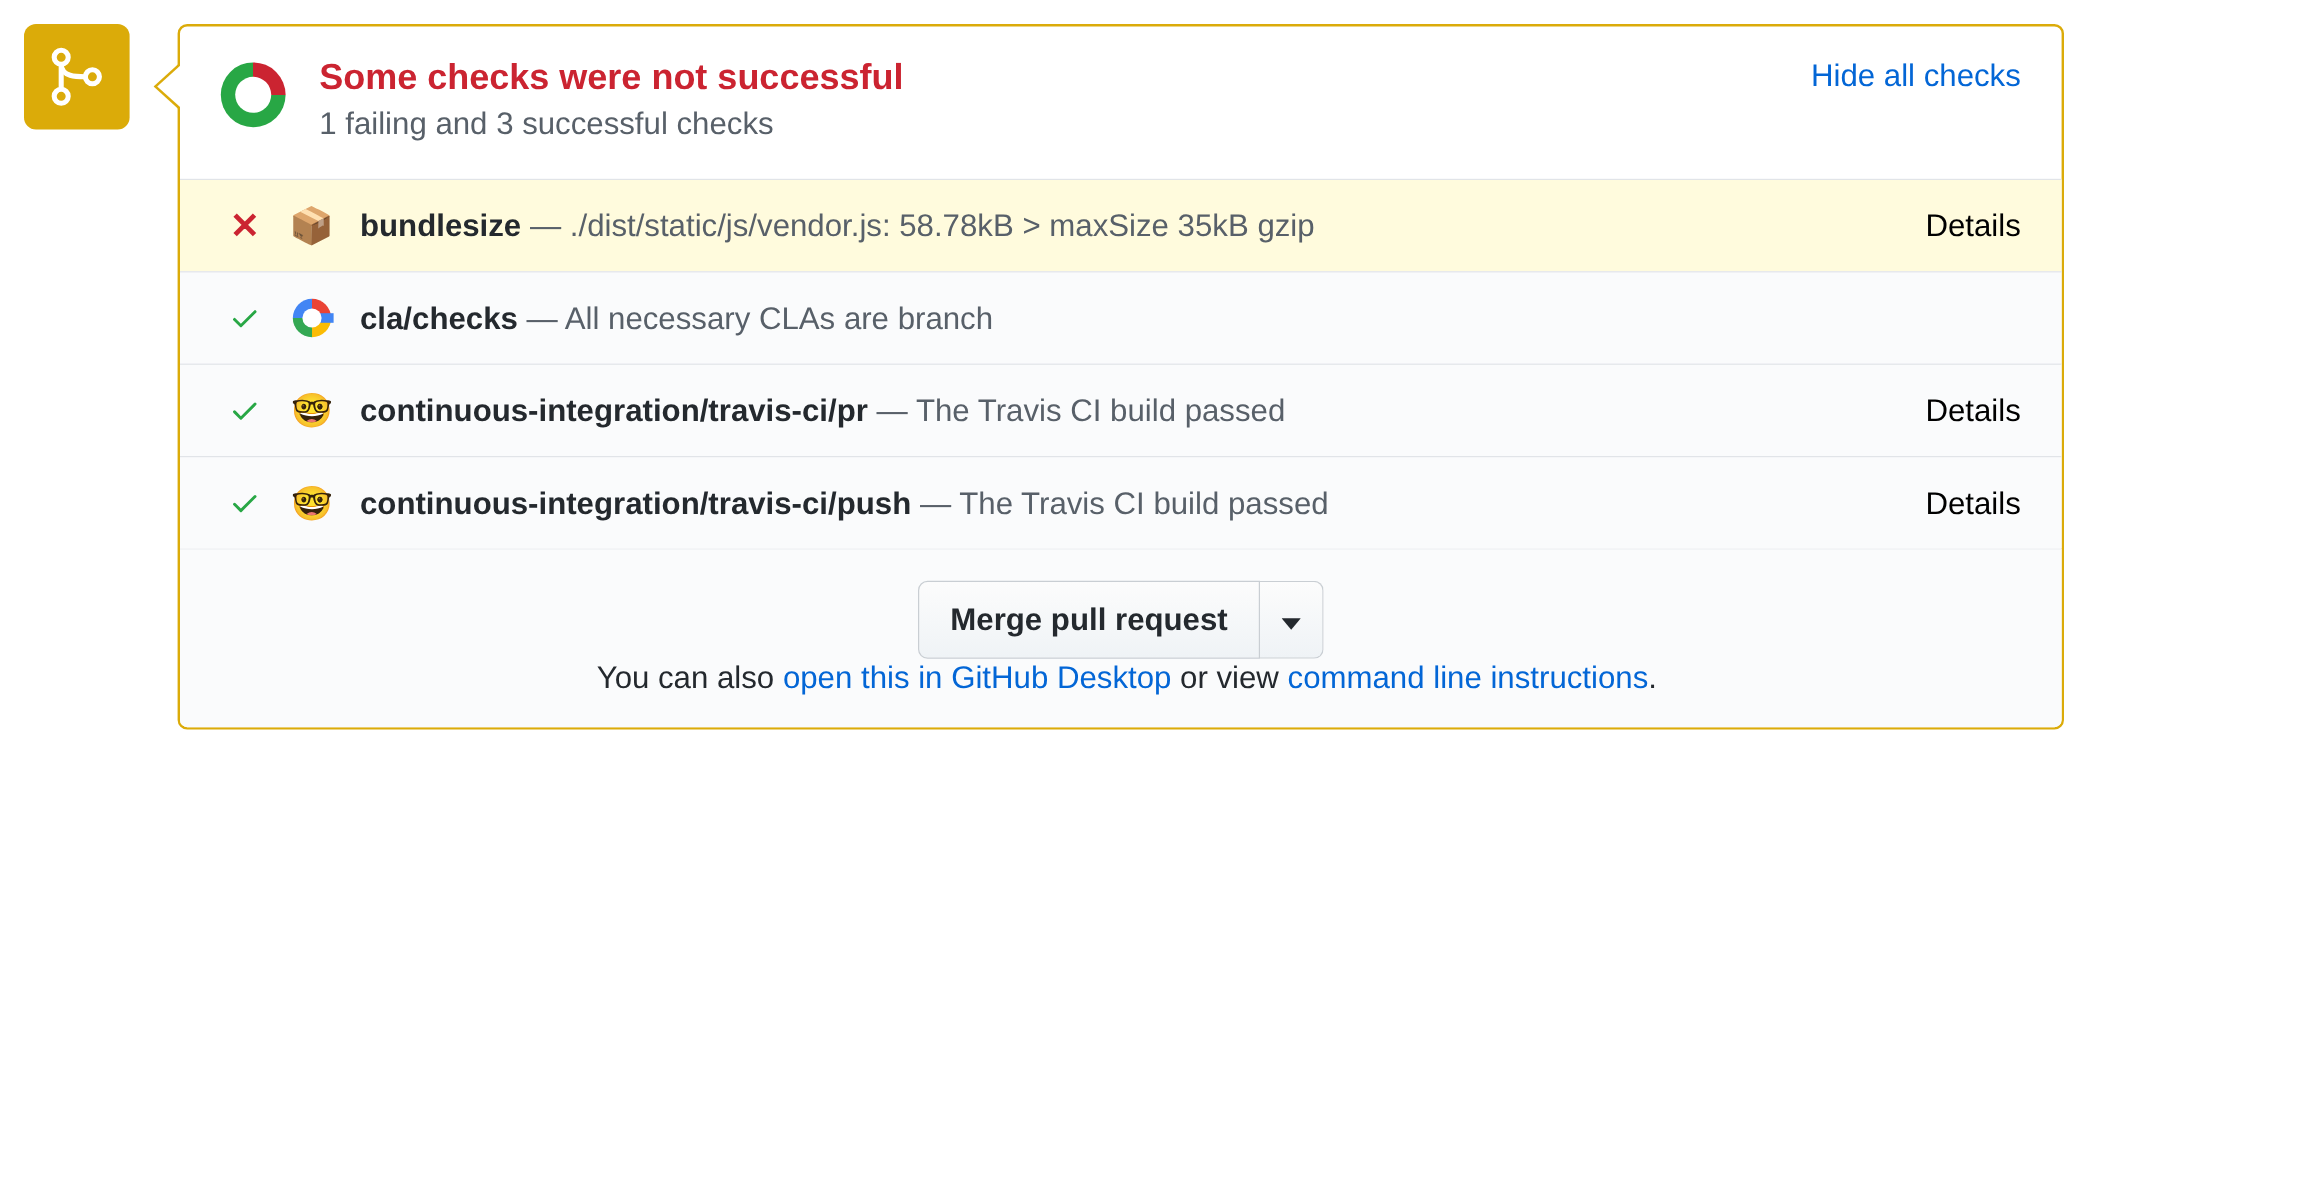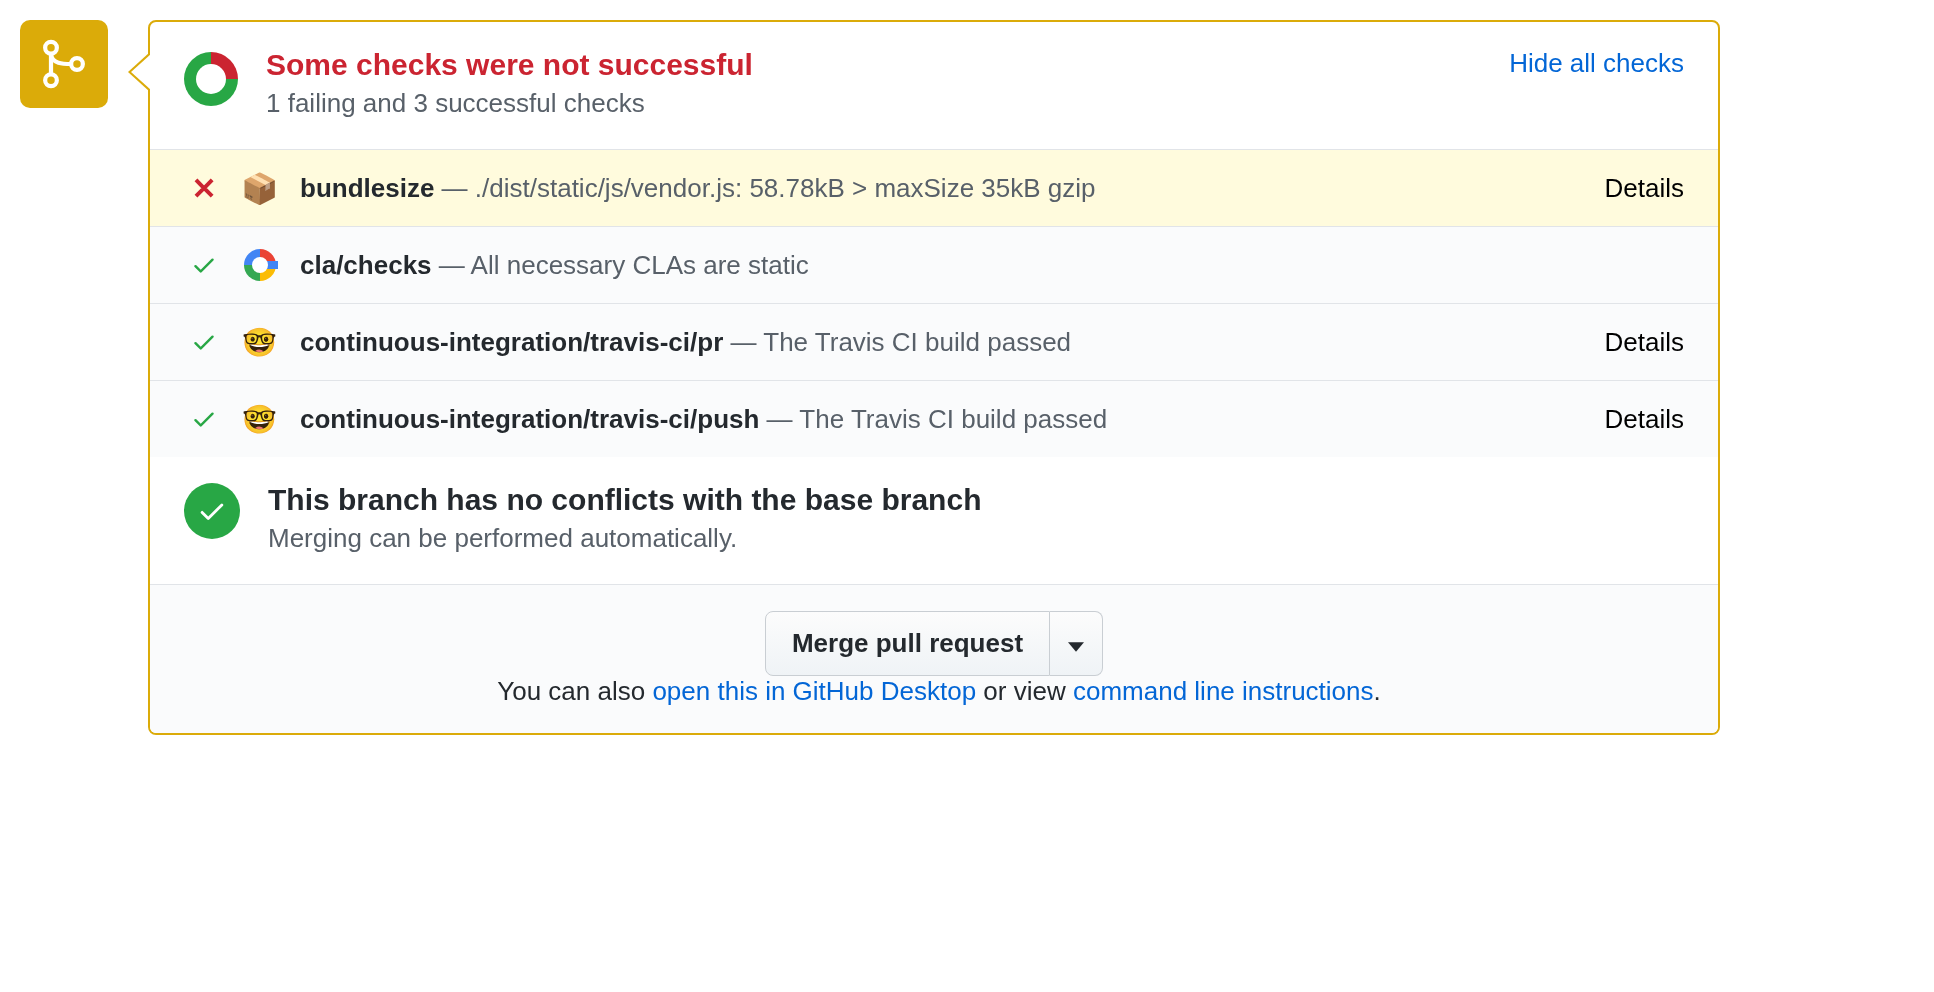--- a/index.html
+++ b/index.html
@@ -242,21 +242,21 @@
           <div class="status-ico check-mark">
             <svg viewBox="0 0 16 16">
                 <path fill="#28a745" d="M13.78 4.22a.75.75 0 010 1.06l-7.25 7.25a.75.75 0 01-1.06 0L2.22 9.28a.75.75 0 111.06-1.06l2.72 2.72 6.72-6.72a.75.75 0 011.06 0z"></path>
               </svg>
           </div>
           <div class="app-ico">
               <span class="gooG"></span>
             </div>
           <div class="check-body">
             <span class="check-name">cla/checks</span>
-            <span class="check-desc"> — <span>All necessary CLAs are static</span></span>
+            <span class="check-desc"> — <span>All necessary CLAs are branch</span></span>
           </div>
         </div>
 
         <div class="check-row pass">
           <div class="status-ico check-mark">
             <svg viewBox="0 0 16 16">
                 <path fill="#28a745" d="M13.78 4.22a.75.75 0 010 1.06l-7.25 7.25a.75.75 0 01-1.06 0L2.22 9.28a.75.75 0 111.06-1.06l2.72 2.72 6.72-6.72a.75.75 0 011.06 0z"></path>
               </svg>
           </div>
           <div class="app-ico travis">🤓</div>
@@ -276,31 +276,20 @@
           <div class="app-ico travis">🤓</div>
           <div class="check-body">
             <span class="check-name">continuous-integration/travis-ci/push</span>
             <span class="check-desc"> — <span>The Travis CI build passed</span></span>
           </div>
           <span class="details-link">Details</span>
         </div>
 
       </div>
 
-      <div class="section">
-        <div class="merge-ico">
-          <svg viewBox="0 0 16 16">
-              <path fill="#fff" d="M13.78 4.22a.75.75 0 010 1.06l-7.25 7.25a.75.75 0 01-1.06 0L2.22 9.28a.75.75 0 111.06-1.06l2.72 2.72 6.72-6.72a.75.75 0 011.06 0z"></path>
-            </svg>
-        </div>
-        <div class="head-text">
-          <div class="title-ok">This branch has no conflicts with the base branch</div>
-          <div class="sub">Merging can be performed automatically.</div>
-        </div>
-      </div>
 
       <div class="footer">
         <div class="btn-group">
           <button class="btn btn-main">Merge pull request</button>
           <button class="btn btn-drop">
             <svg viewBox="0 0 10 6">
                 <path fill="#24292e" d="M0 0 L10 0 L5 6 Z"></path>
               </svg>
           </button>
         </div>

